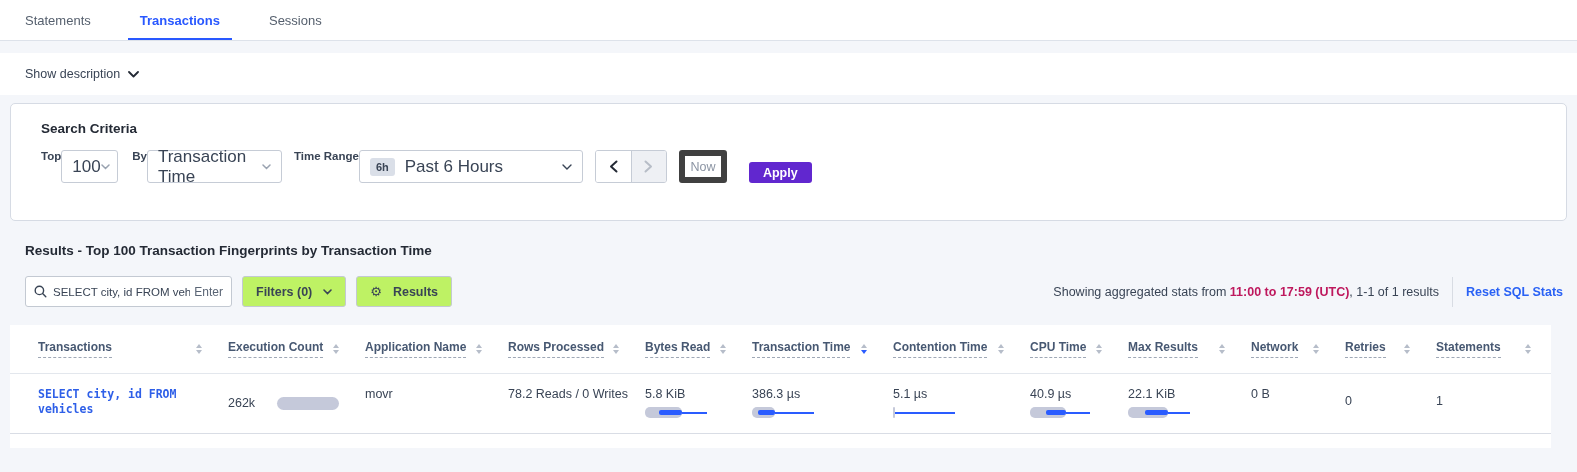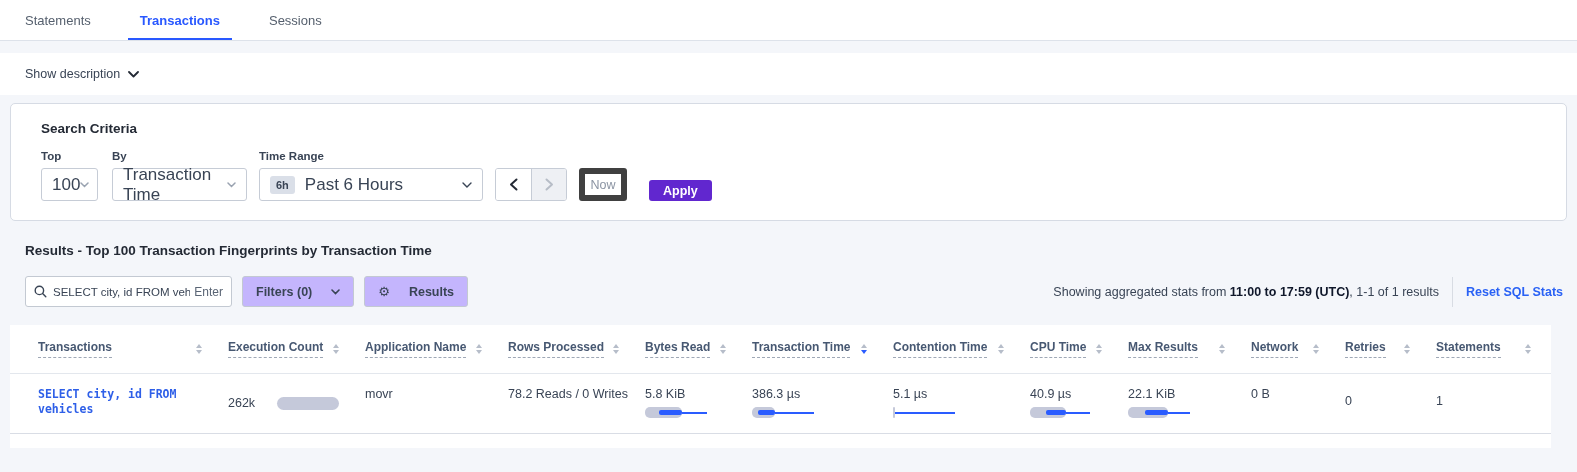--- a/index.html
+++ b/index.html
@@ -23,43 +23,43 @@
   .radio-circle { width:16px; height:16px; border-radius:50%; border:1px solid #c2c8d2; background:#fff; display:flex; align-items:center; justify-content:center; flex:0 0 auto; }
   .radio-circle.on { border:none; background:#2958ff; }
   .radio-circle.on .ring { width:9px; height:9px; border-radius:50%; background:#fff; display:flex; align-items:center; justify-content:center; }
   .radio-circle.on .dot { width:5px; height:5px; border-radius:50%; background:#2958ff; }
   .radio-label { font-size:12.5px; color:#394455; }
   .show-desc { display:flex; align-items:center; gap:8px; color:#394455; font-size:12.5px; cursor:pointer; }
   
   .criteria-card { margin:8px 10px 0 10px; background:#fff; border:1px solid #d6dbe4; border-radius:5px; height:118px; padding:17px 30px 0 30px; }
   .criteria-title { font-size:13.5px; font-weight:700; color:#242a35; }
   .criteria-row { display:flex; align-items:flex-end; margin-top:14px; }
-  .field { display:flex; flex-direction:column; }
+  .field { display:flex; flex-direction:row; }
   .field-label { font-size:11.5px; font-weight:700; color:#394455; margin-bottom:6px; }
   .select { height:33px; border:1px solid #c6ccd6; border-radius:3px; background:#fff; display:flex; align-items:center; padding:0 10px; cursor:pointer; color:#394455; }
   .select .val { font-size:17px; }
   .select .spacer { flex:1; }
   .badge-6h { background:#dadfe8; border-radius:3px; font-size:11px; font-weight:700; color:#394455; padding:3px 6px; margin-right:10px; }
   .arrow-group { display:flex; margin-left:12px; border:1px solid #c6ccd6; border-radius:3px; overflow:hidden; height:33px; }
   .arrow-btn { width:35px; display:flex; align-items:center; justify-content:center; background:#fff; cursor:pointer; }
   .arrow-btn + .arrow-btn { border-left:1px solid #c6ccd6; }
   .arrow-btn.disabled { background:#eef0f4; cursor:default; }
   .btn-now { margin-left:12px; height:33px; width:48px; border:6px solid #404040; border-radius:3px; background:#fff; color:#8b94a3; font-size:12.5px; display:flex; align-items:center; justify-content:center; cursor:pointer; }
   .btn-apply { margin-left:22px; height:21px; padding:0 14px; border:none; border-radius:3px; background:#6127cf; color:#fff; font-size:12.5px; font-weight:700; display:flex; align-items:center; justify-content:center; cursor:pointer; font-family:"Liberation Sans",sans-serif; }
   
   .results-heading { margin:22px 0 0 25px; font-size:13.5px; font-weight:700; color:#242a35; }
   .controls-row { margin:18px 14px 0 25px; display:flex; align-items:center; }
   .search-box { width:207px; height:31px; border:1px solid #c3c9d2; border-radius:3px; background:#fff; display:flex; align-items:center; padding:0 8px; }
   .search-box .value { flex:1; font-size:11.5px; color:#394455; white-space:nowrap; overflow:hidden; margin-left:6px; }
   .search-box .enter { font-size:12px; color:#5a6575; margin-left:4px; cursor:pointer; }
-  .btn-light { margin-left:10px; height:31px; border:1px solid #c3c9d2; border-radius:3px; background:#c4b5fd; display:flex; align-items:center; gap:19px; padding:0 13px; font-size:12.5px; font-weight:700; color:#394455; cursor:pointer; }
+  .btn-light { margin-left:10px; height:31px; border:1px solid #c3c9d2; border-radius:3px; background:#bef264; display:flex; align-items:center; gap:11px; padding:0 13px; font-size:12.5px; font-weight:700; color:#394455; cursor:pointer; }
   .gear { font-family:"DejaVu Sans", sans-serif; font-size:13px; font-weight:400; }
   .stats-area { margin-left:auto; display:flex; align-items:center; }
   .stats-text { font-size:12.5px; color:#394455; }
-  .stats-text b { color:#0f172a; }
+  .stats-text b { color:#be185d; }
   .v-divider { width:1px; height:30px; background:#d8dce3; margin:0 13px; }
   .reset-link { font-size:12.5px; font-weight:700; color:#2a62f5; cursor:pointer; white-space:nowrap; }
   
   .table-card { margin:18px 0 0 10px; width:1541px; height:123px; background:#fff; overflow:hidden; }
   .tgrid { display:grid; grid-template-columns:190px 137px 143px 137px 107px 141px 137px 98px 123px 94px 91px 115px; padding-left:28px; }
   .thead { height:49px; border-bottom:1px solid #e3e7ed; align-items:center; }
   .th { display:flex; align-items:center; justify-content:space-between; padding-right:26px; }
   .th-label { font-size:12px; font-weight:700; color:#475872; border-bottom:1px dashed #9fa8b6; padding-bottom:3px; white-space:nowrap; }
   .sort { display:flex; flex-direction:column; gap:2px; cursor:pointer; }
   .tri-up { width:0; height:0; border-left:3.5px solid transparent; border-right:3.5px solid transparent; border-bottom:4px solid #b6bdc9; }

